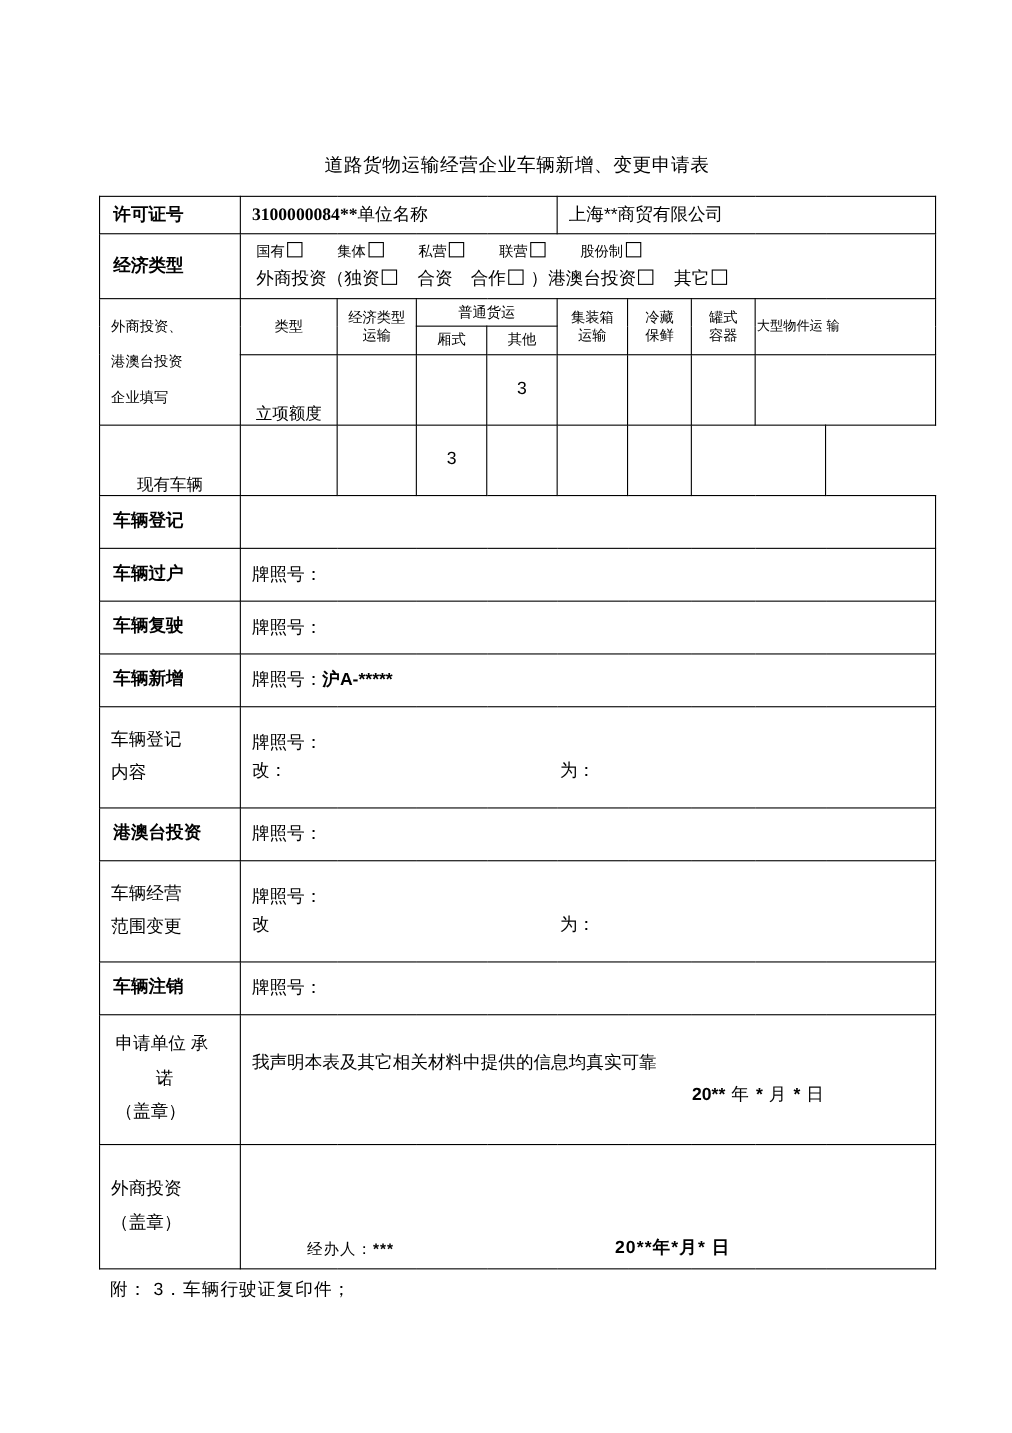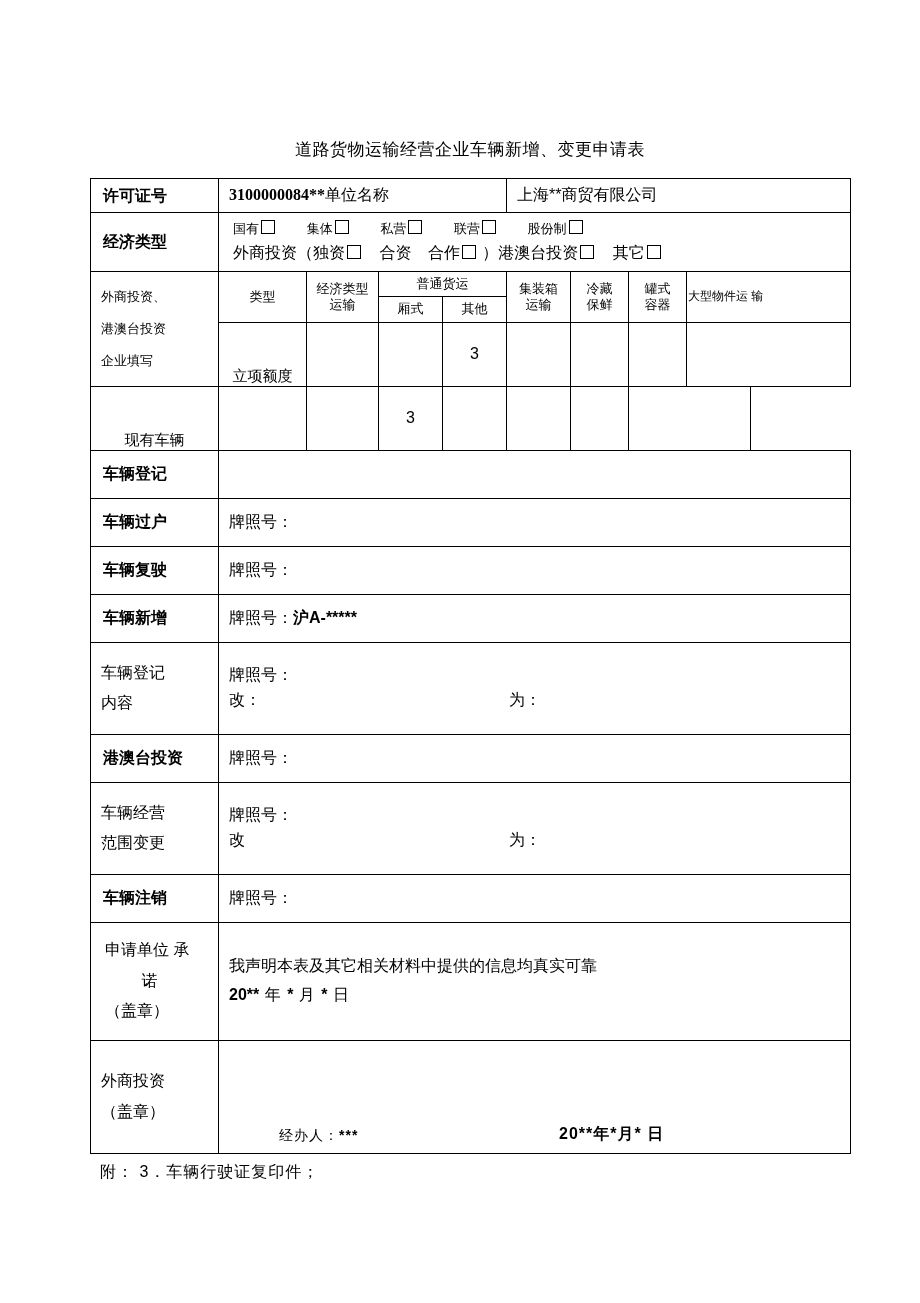--- a/index.html
+++ b/index.html
@@ -122,21 +122,21 @@
     top: 2px;
     font-size: 16px;
   }
   .promise-main {
     padding: 10px 10px 4px 10px;
     font-size: 16px;
   }
   .promise-date {
     padding: 4px 10px 10px 10px;
     font-size: 16px;
-    text-align: left;
+    text-align: right;
     padding-right: 100px;
     letter-spacing: 1px;
   }
   .promise-date .bold { letter-spacing: 0; }
   .org-row {
     padding: 30px 10px 10px 10px;
     font-size: 16px;
     position: relative;
     height: 72px;
   }

